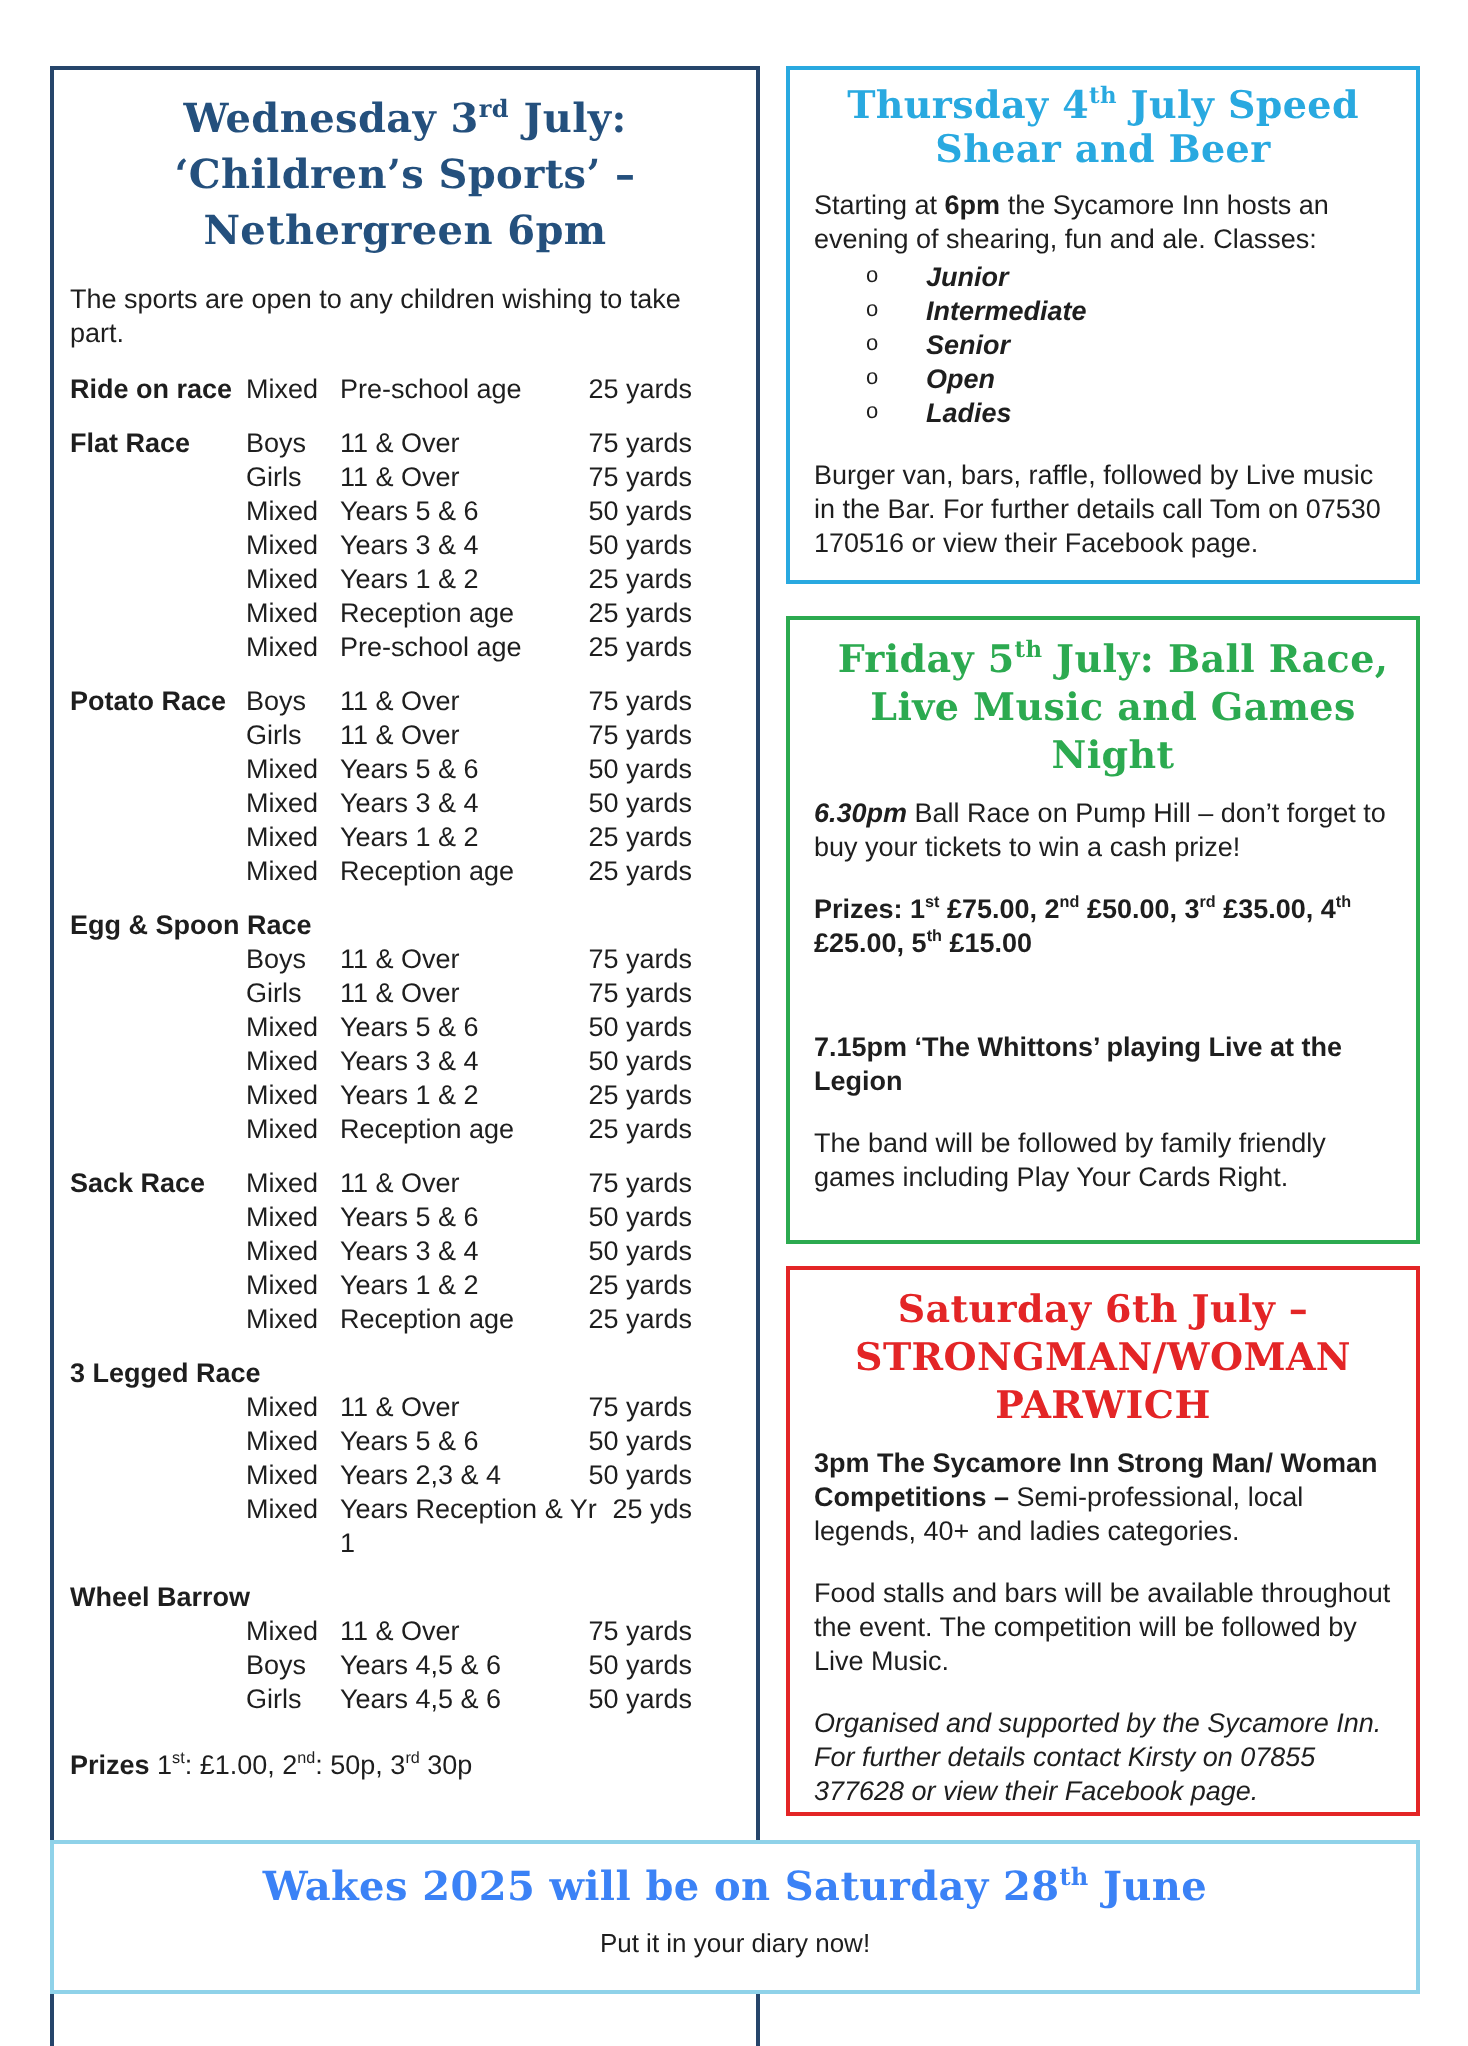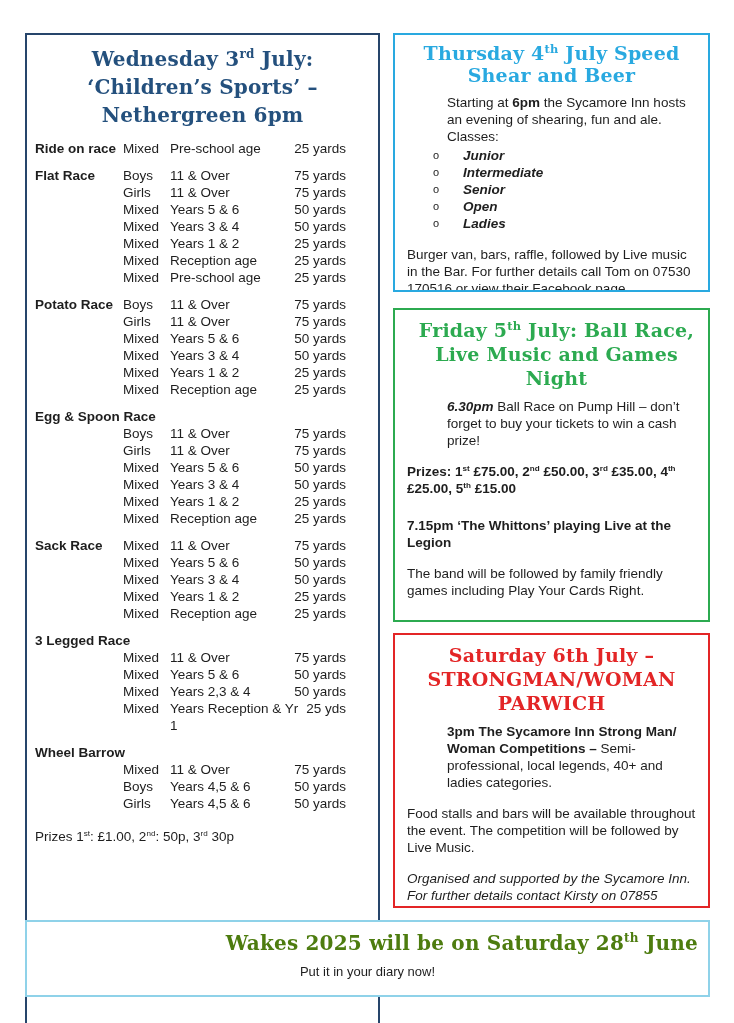--- a/index.html
+++ b/index.html
@@ -27,38 +27,39 @@
   .cell.dist{justify-self:end;text-align:right;}
   .prizes-line{margin-top:16px;font-size:13.5px;line-height:17px;}
   
   #card-thu{left:393px;top:33px;width:317px;height:259px;border:2px solid #29a9e0;padding:7px 12px 24px 12px;}
   #card-thu .card-title{font-size:19px;line-height:22px;color:#29a9e0;}
   #card-fri{left:393px;top:308px;width:317px;height:314px;border:2px solid #2caa50;padding:8px 2px 8px 12px;}
   #card-fri .card-title{font-size:19px;line-height:24px;color:#2caa50;}
   #card-sat{left:393px;top:633px;width:317px;height:275px;border:2px solid #e32526;padding:8px 12px 8px 12px;}
   #card-sat .card-title{font-size:19px;line-height:24px;color:#e32526;}
   .body-p{font-size:13.5px;line-height:17px;}
-  .mt-sm{margin-top:8px;margin-left:40px;}
+  .mt-sm{margin-top:8px;}
   .mt-md{margin-top:14px;}
-  .mt-lg{margin-top:20px;}
+  .mt-lg{margin-top:35px;}
   .bullet-list{margin-top:2px;}
   .bullet-row{display:flex;line-height:17px;margin-left:26px;}
   .bullet{font-size:11px;width:30px;flex:0 0 30px;}
   .bullet-label{font-weight:700;font-style:italic;font-size:13.5px;}
   .italic-p{font-style:italic;}
   
   #card-wakes{left:25px;top:920px;width:685px;height:77px;border:2px solid #8fd2e9;padding:9px 10px;}
-  #card-wakes .card-title{font-size:20px;line-height:24px;color:#4d7c0f;text-align:right;}
+  #card-wakes .card-title{font-size:20px;line-height:24px;color:#3b82f6;}
   .wakes-sub{font-size:13px;line-height:16px;text-align:center;margin-top:9px;}
 </style>
 </head>
 <body>
 
 <div class="card" id="card-wed">
   <div class="card-title"><span>Wednesday 3</span><sup>rd</sup><span> July: ‘Children’s Sports’ – Nethergreen 6pm</span></div>
+  <div class="intro">The sports are open to any children wishing to take part.</div>
   <div class="race-table">
       <div class="race-section">
         <div class="race-row">
           <span class="race-name cell">Ride on race</span>
           <span class="cell group">Mixed</span>
           <span class="cell age">Pre-school age</span>
           <span class="cell dist">25 yards</span>
         </div>
       </div>
       <div class="race-section">
@@ -256,21 +257,21 @@
           <span class="cell dist">50 yards</span>
         </div>
         <div class="race-row">
           <span class="race-name cell"></span>
           <span class="cell group">Girls</span>
           <span class="cell age">Years 4,5 &amp; 6</span>
           <span class="cell dist">50 yards</span>
         </div>
       </div>
     </div>
-  <div class="prizes-line"><span style="font-weight: 400;">Prizes </span><span>1</span><sup>st</sup><span>: £1.00, 2</span><sup>nd</sup><span>: 50p, 3</span><sup>rd</sup><span> 30p</span></div>
+  <div class="prizes-line"><span style="font-weight: 700;">Prizes </span><span>1</span><sup>st</sup><span>: £1.00, 2</span><sup>nd</sup><span>: 50p, 3</span><sup>rd</sup><span> 30p</span></div>
 
 </div>
 
 <div class="card" id="card-thu">
   <div class="card-title"><span>Thursday 4</span><sup>th</sup><span> July Speed Shear and Beer</span></div>
   <div class="body-p mt-sm"><span>Starting at </span><span style="font-weight: 700;">6pm</span><span> the Sycamore Inn hosts an evening of shearing, fun and ale. Classes:</span></div>
   <div class="bullet-list">
       <div class="bullet-row">
         <span class="bullet">o</span>
         <span class="bullet-label">Junior</span>

